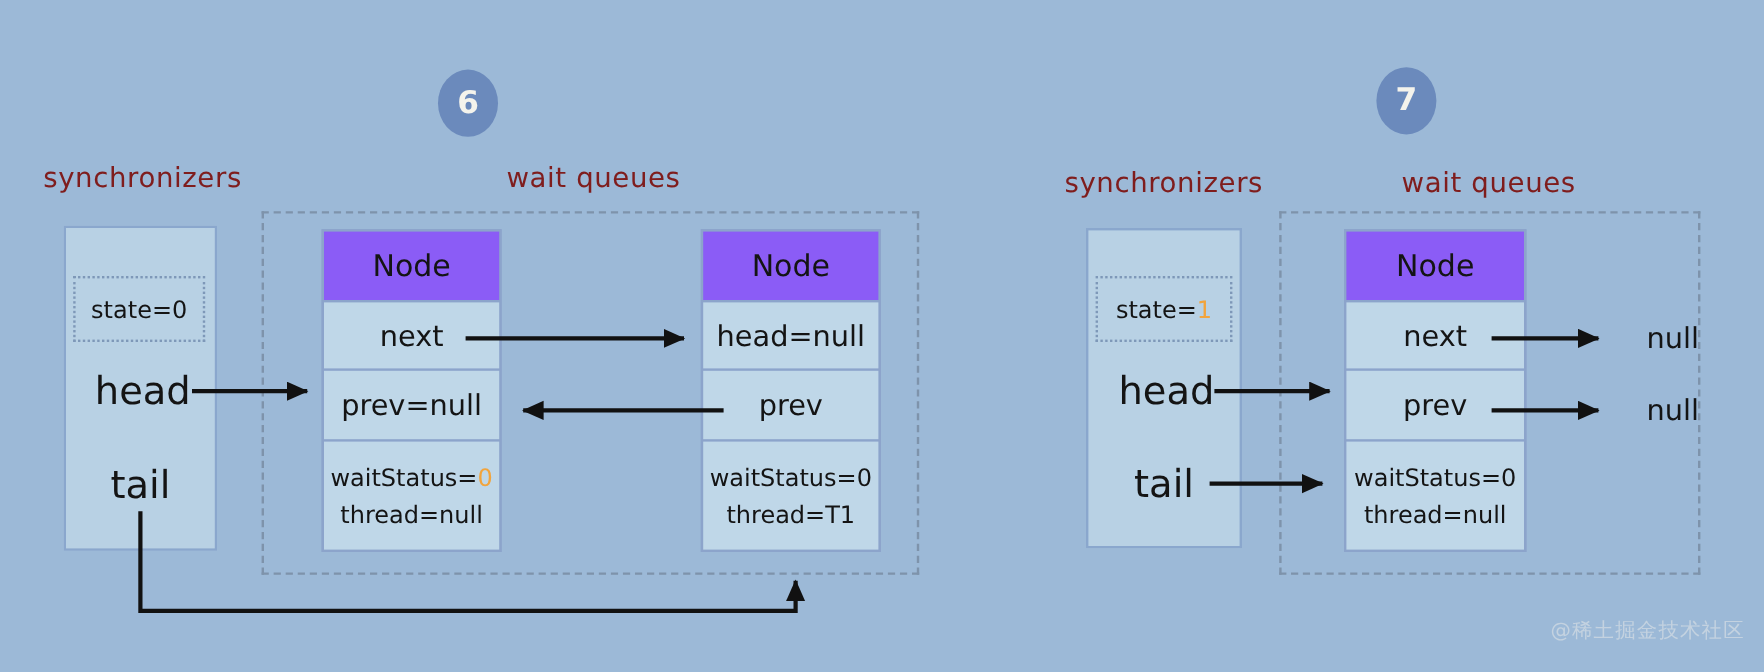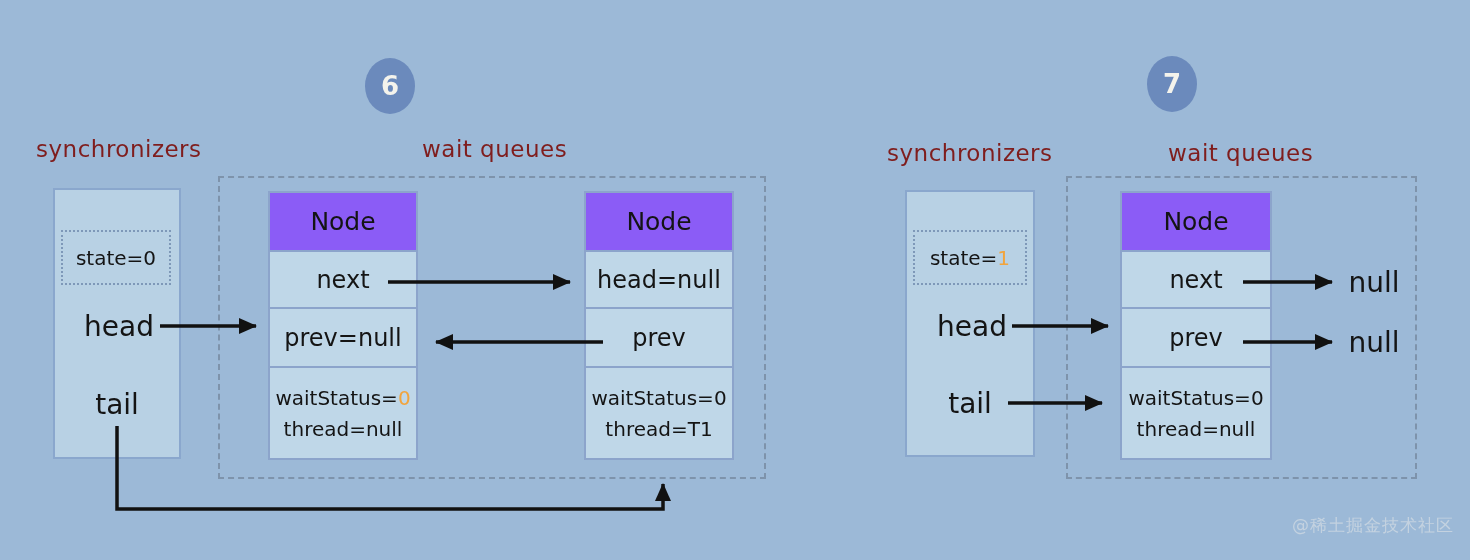--- a/index.html
+++ b/index.html
@@ -22,21 +22,21 @@
     position:absolute; box-sizing:border-box;
     background:#B8D1E4; border:2px solid #8AA7CD;
   }
   .state-box {
     position:absolute; box-sizing:border-box;
     border:2px dotted #7E98B8;
     display:flex; align-items:center; justify-content:center;
     font-size:20px; white-space:nowrap;
   }
   .ref-label {
-    position:absolute; font-size:28px; white-space:nowrap;
+    position:absolute; font-size:32px; white-space:nowrap;
     transform:translate(-50%,-50%);
   }
   .dashed-box {
     position:absolute; box-sizing:border-box;
     border:2px dashed #7E93AB;
   }
   .node {
     position:absolute; box-sizing:border-box;
     display:flex; flex-direction:column; gap:2px;
     background:#8CA4CB; border:2px solid #8CA4CB;
@@ -51,22 +51,23 @@
     display:flex; align-items:center; justify-content:center;
     font-size:24px; white-space:nowrap;
   }
   .cell-next { height:55px; flex:0 0 55px; }
   .cell-prev { height:57px; flex:0 0 57px; }
   .cell-status {
     height:90px; flex:0 0 90px;
     flex-direction:column; gap:7px; font-size:20px;
   }
   .null-label {
-    position:absolute; font-size:28px; transform:translate(-50%,-50%);
+    position:absolute; font-size:24px; transform:translate(-50%,-50%);
     white-space:nowrap;
+    margin-left:20px;
   }
   .arrows { position:absolute; left:0; top:0; pointer-events:none; }
   .watermark {
     position:absolute; right:16px; top:514px;
     font-size:17px; color:#CBD7E2; opacity:0.85; letter-spacing:1px;
   }
 </style>
 </head>
 <body>
 

